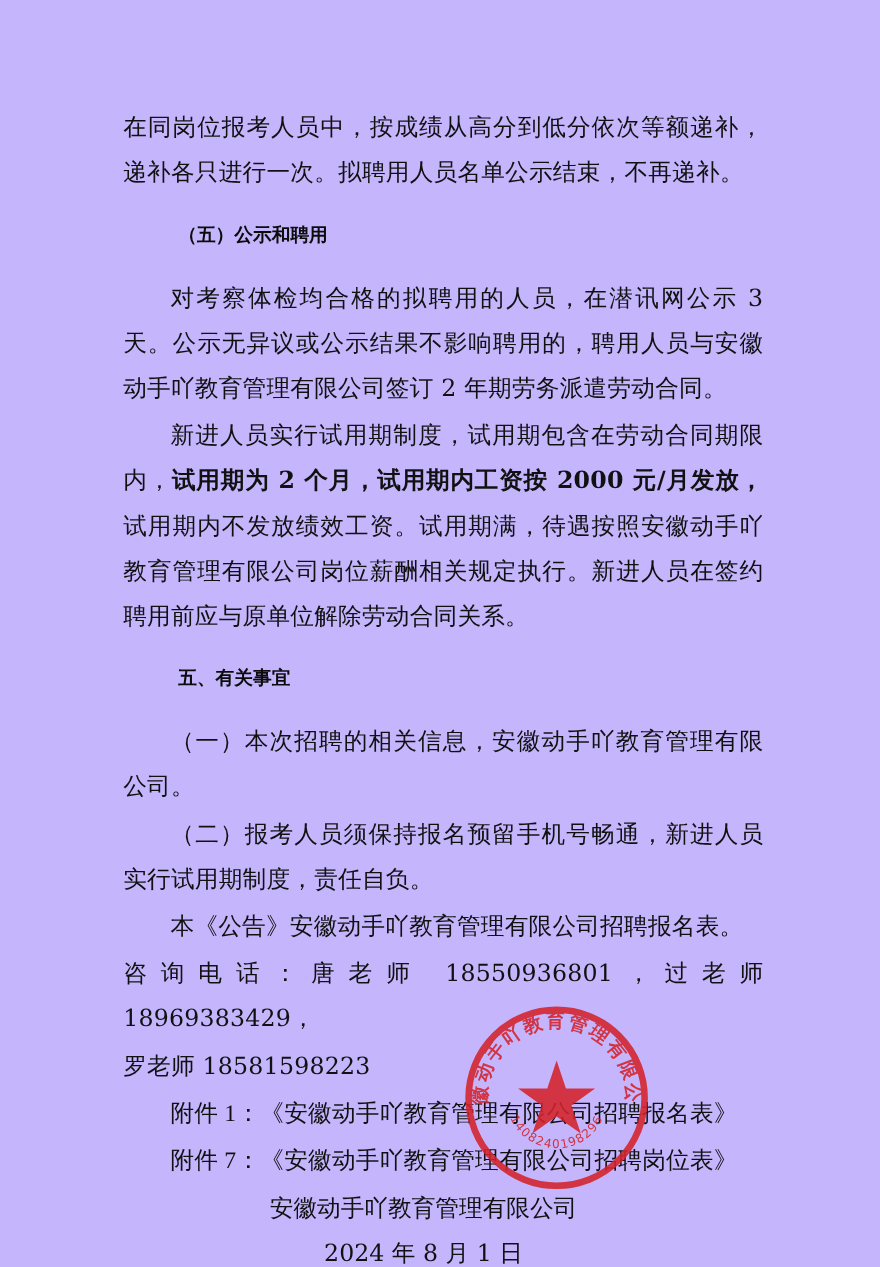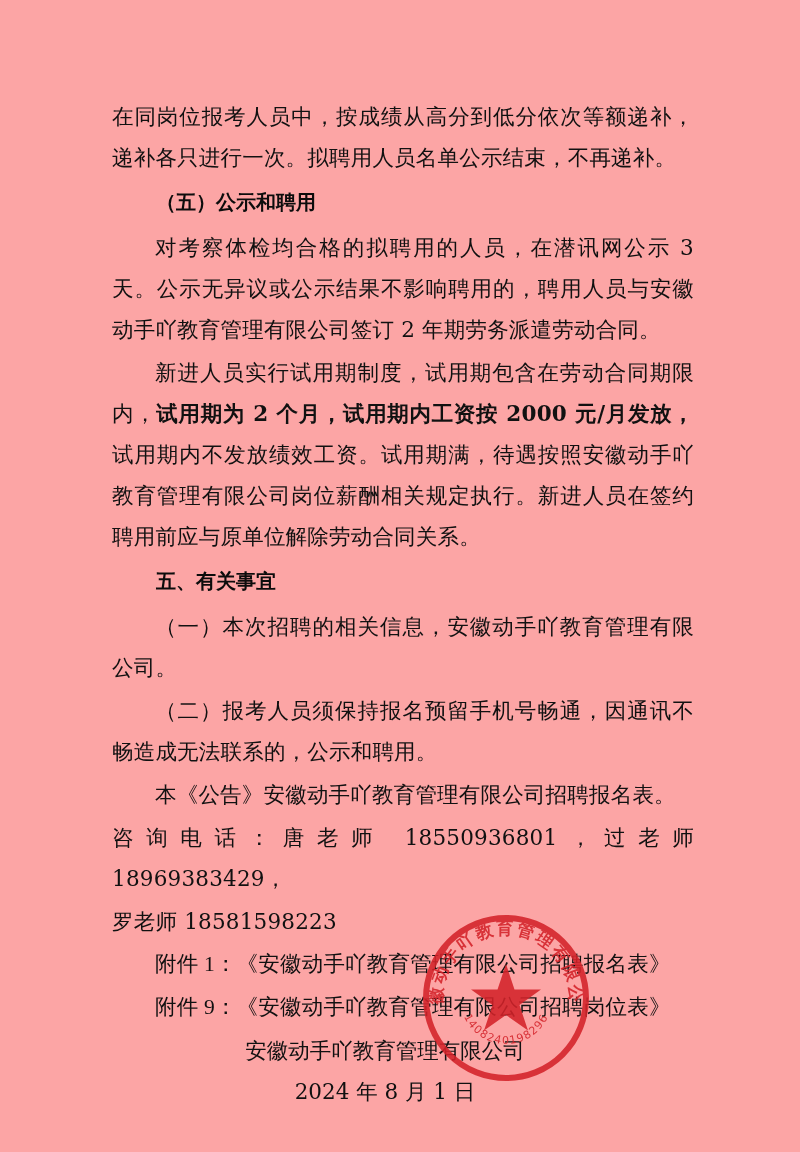--- a/index.html
+++ b/index.html
@@ -12,21 +12,21 @@
     background: #ffffff;
     font-family: "DejaVu Serif", "Liberation Serif", serif;
     overflow: hidden;
     position: relative;
   }
   .page {
     position: absolute;
     left: 0; top: 0;
     width: 800px;
     height: 1152px;
-    background: #fca5a5;
+    background: #c4b5fd;
   }
   .doc-body {
     position: absolute;
     left: 112px;
     top: 96px;
     width: 582px;
   }
   .para {
     font-size: 21.5px;
     line-height: 41px;
@@ -37,26 +37,26 @@
     letter-spacing: 0.2px;
     font-family: "DejaVu Serif", "Liberation Serif", serif;
   }
   .indent {
     text-indent: 2em;
   }
   .bold {
     font-weight: bold;
   }
   .heading {
-    font-size: 20px;
+    font-size: 17px;
     line-height: 41px;
     font-weight: bold;
     color: #0c0c0c;
     text-indent: 2em;
-    margin: 4px;
+    margin: 16px;
   }
   .sign-block {
     margin-top: 2px;
   }
   .sign-line {
     font-size: 21.5px;
     line-height: 41px;
     color: #111111;
     text-align: center;
     padding-right: 36px;
@@ -95,31 +95,31 @@
     <p class="para indent">对考察体检均合格的拟聘用的人员，在潜讯网公示 3 天。公示无异议或公示结果不影响聘用的，聘用人员与安徽动手吖教育管理有限公司签订 2 年期劳务派遣劳动合同。</p>
 
     <p class="para indent">
       <span>新进人员实行试用期制度，试用期包含在劳动合同期限内，</span><span class="bold">试用期为 2 个月，试用期内工资按 2000 元/月发放，</span><span>试用期内不发放绩效工资。试用期满，待遇按照安徽动手吖教育管理有限公司岗位薪酬相关规定执行。新进人员在签约聘用前应与原单位解除劳动合同关系。</span>
     </p>
 
     <p class="heading">五、有关事宜</p>
 
     <p class="para indent">（一）本次招聘的相关信息，安徽动手吖教育管理有限公司。</p>
 
-    <p class="para indent">（二）报考人员须保持报名预留手机号畅通，因通讯不畅造成无法联系的，公示和聘用。</p>
+    <p class="para indent">（二）报考人员须保持报名预留手机号畅通，新进人员实行试用期制度，责任自负。</p>
 
     <p class="para indent">本《公告》安徽动手吖教育管理有限公司招聘报名表。</p>
 
     <p class="para">咨询电话：唐老师 18550936801，过老师 18969383429，</p>
 
     <p class="para">罗老师 18581598223</p>
 
     <p class="para attach">附件 1：《安徽动手吖教育管理有限公司招聘报名表》</p>
 
-    <p class="para attach">附件 9：《安徽动手吖教育管理有限公司招聘岗位表》</p>
+    <p class="para attach">附件 7：《安徽动手吖教育管理有限公司招聘岗位表》</p>
 
     <div class="sign-block">
       <p class="sign-line">安徽动手吖教育管理有限公司</p>
       <p class="sign-line">2024 年 8 月 1 日</p>
     </div>
 
   </div>
 
   <div class="seal">
     <svg width="172" height="172" viewBox="0 0 172 172" xmlns="http://www.w3.org/2000/svg">

